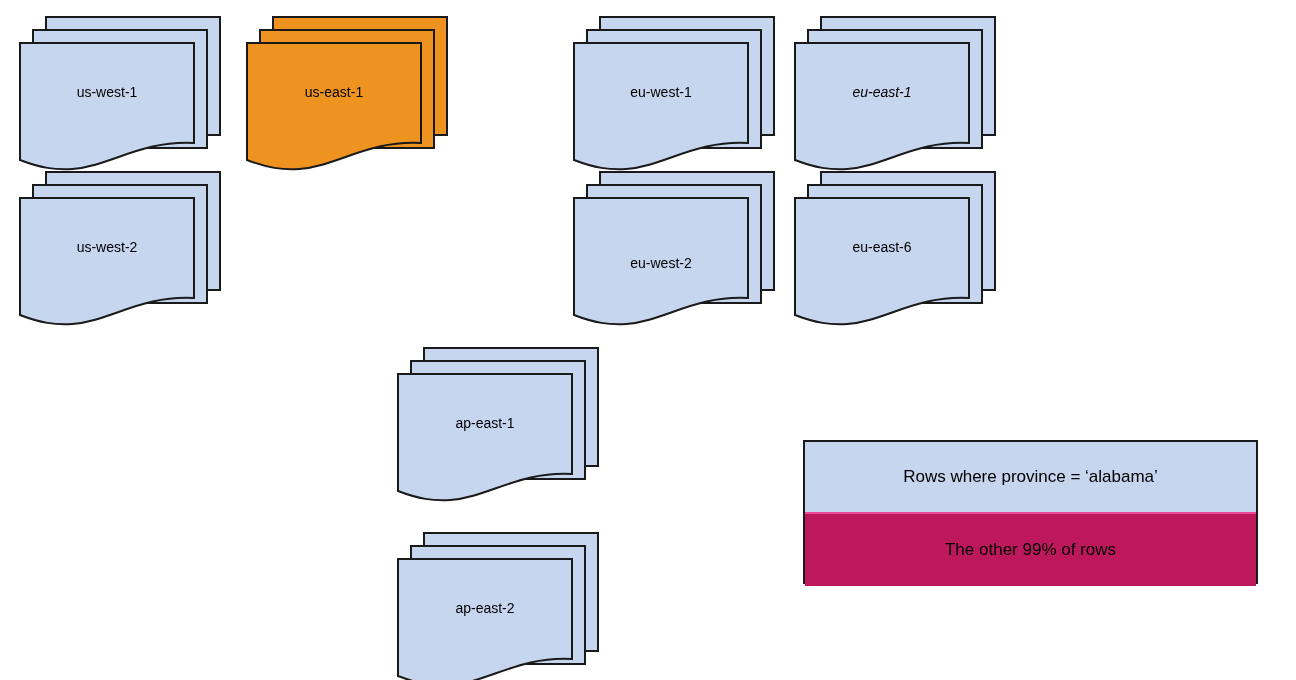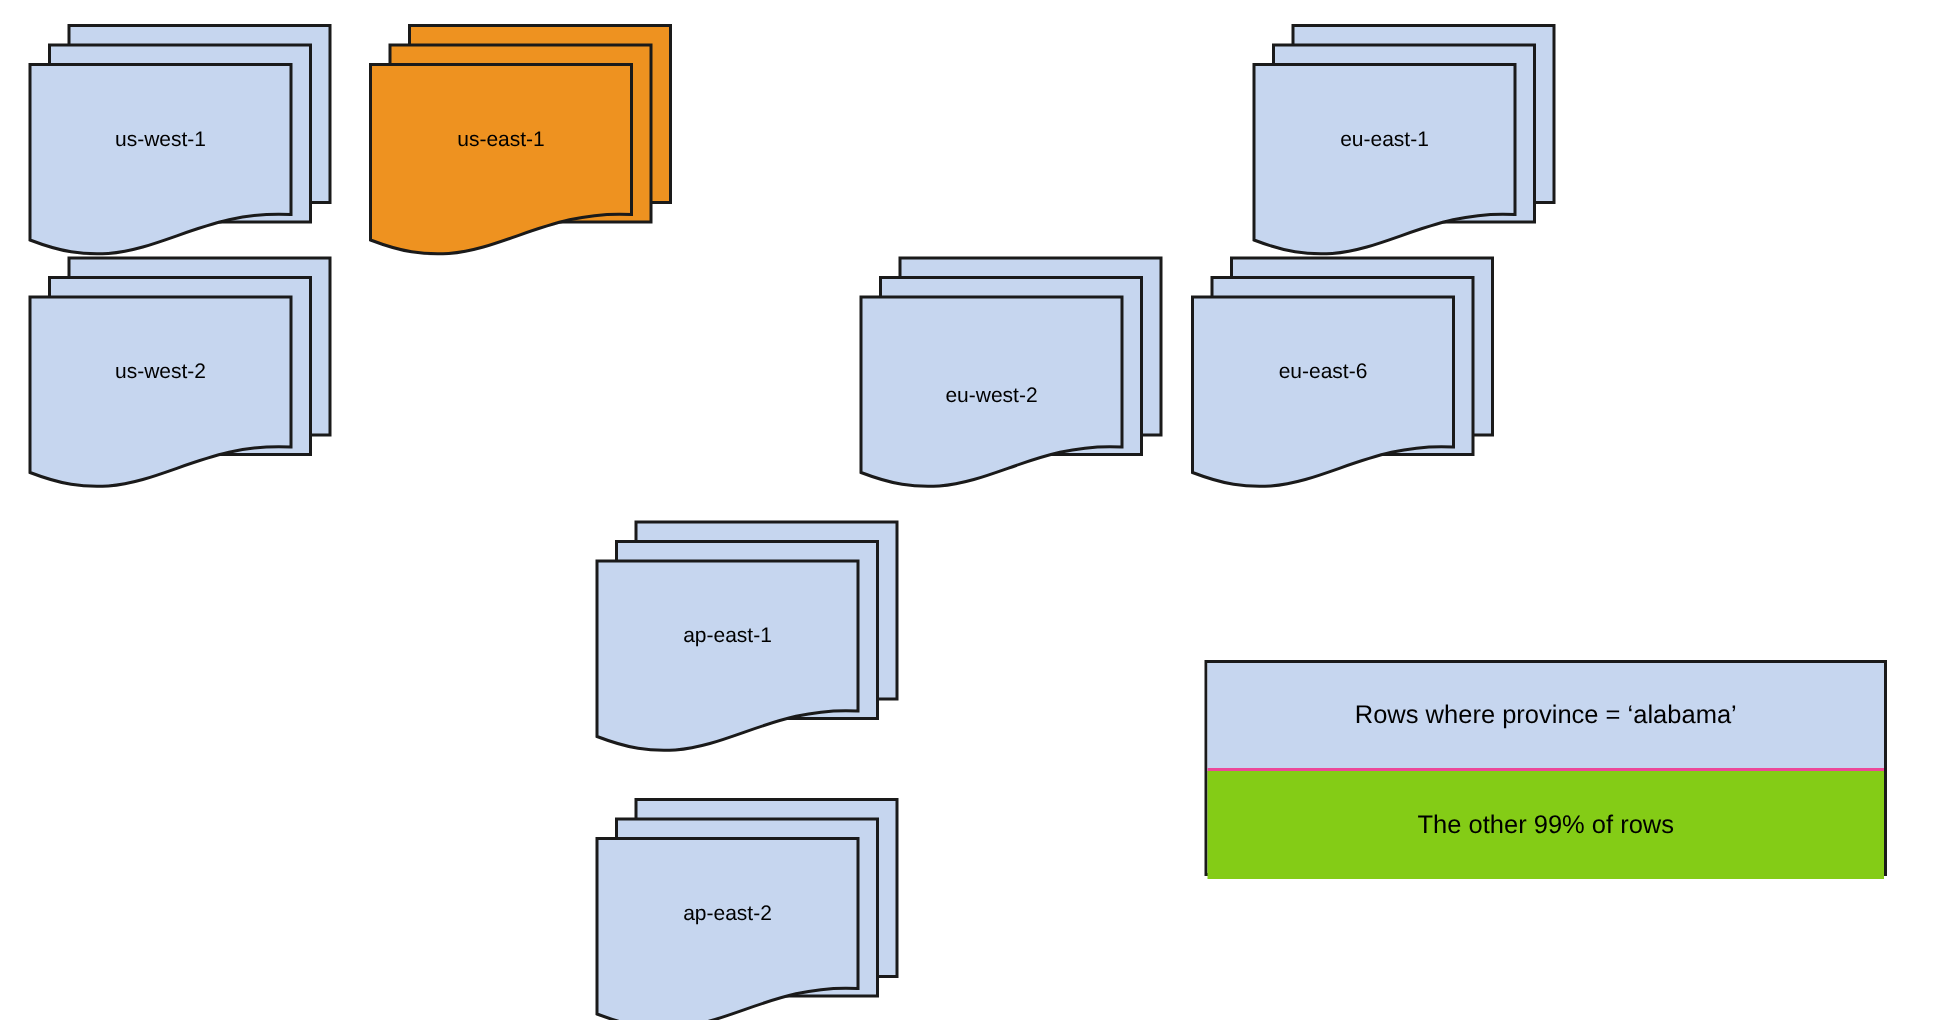--- a/index.html
+++ b/index.html
@@ -64,21 +64,21 @@
     align-items: center;
     justify-content: center;
     font-size: 17px;
     color: #000000;
   }
   .legend-row.top {
     background: #c6d6ef;
     border-bottom: 2px solid #ec4899;
   }
   .legend-row.bottom {
-    background: #84cc16;
+    background: #be185d;
   }
 </style>
 </head>
 <body>
 
 <div id="canvas">
     <div class="stack" style="left: 20px; top: 17px;">
       <svg viewBox="0 0 220 160" width="220" height="160">
         <path d="M 26 0 L 200 0 L 200 118 L 26 118 Z" fill="#c6d6ef" stroke="#1a1a1a" stroke-width="2" stroke-linejoin="miter"></path>
         <path d="M 13 13 L 187 13 L 187 131 L 13 131 Z" fill="#c6d6ef" stroke="#1a1a1a" stroke-width="2" stroke-linejoin="miter"></path>
@@ -87,21 +87,29 @@
       <div class="stack-label" style="top: 68px;">us-west-1</div>
     </div>
     <div class="stack" style="left: 247px; top: 17px;">
       <svg viewBox="0 0 220 160" width="220" height="160">
         <path d="M 26 0 L 200 0 L 200 118 L 26 118 Z" fill="#ee9220" stroke="#1a1a1a" stroke-width="2" stroke-linejoin="miter"></path>
         <path d="M 13 13 L 187 13 L 187 131 L 13 131 Z" fill="#ee9220" stroke="#1a1a1a" stroke-width="2" stroke-linejoin="miter"></path>
         <path d="M 0 26 L 174 26 L 174 126 C 121.8 123, 90.48 149, 52.199999999999996 152 C 34.800000000000004 153, 20.88 151, 0 143 Z" fill="#ee9220" stroke="#1a1a1a" stroke-width="2" stroke-linejoin="miter"></path>
       </svg>
       <div class="stack-label" style="top: 68px;">us-east-1</div>
     </div>
-    <div class="stack" style="left: 836px; top: 17px;">
+    <div class="stack" style="left: 574px; top: 17px;">
+      <svg viewBox="0 0 220 160" width="220" height="160">
+        <path d="M 26 0 L 200 0 L 200 118 L 26 118 Z" fill="#c6d6ef" stroke="#1a1a1a" stroke-width="2" stroke-linejoin="miter"></path>
+        <path d="M 13 13 L 187 13 L 187 131 L 13 131 Z" fill="#c6d6ef" stroke="#1a1a1a" stroke-width="2" stroke-linejoin="miter"></path>
+        <path d="M 0 26 L 174 26 L 174 126 C 121.8 123, 90.48 149, 52.199999999999996 152 C 34.800000000000004 153, 20.88 151, 0 143 Z" fill="#c6d6ef" stroke="#1a1a1a" stroke-width="2" stroke-linejoin="miter"></path>
+      </svg>
+      <div class="stack-label" style="top: 68px;">eu-west-1</div>
+    </div>
+    <div class="stack" style="left: 795px; top: 17px; font-style: italic;">
       <svg viewBox="0 0 220 160" width="220" height="160">
         <path d="M 26 0 L 200 0 L 200 118 L 26 118 Z" fill="#c6d6ef" stroke="#1a1a1a" stroke-width="2" stroke-linejoin="miter"></path>
         <path d="M 13 13 L 187 13 L 187 131 L 13 131 Z" fill="#c6d6ef" stroke="#1a1a1a" stroke-width="2" stroke-linejoin="miter"></path>
         <path d="M 0 26 L 174 26 L 174 126 C 121.8 123, 90.48 149, 52.199999999999996 152 C 34.800000000000004 153, 20.88 151, 0 143 Z" fill="#c6d6ef" stroke="#1a1a1a" stroke-width="2" stroke-linejoin="miter"></path>
       </svg>
       <div class="stack-label" style="top: 68px;">eu-east-1</div>
     </div>
     <div class="stack" style="left: 20px; top: 172px;">
       <svg viewBox="0 0 220 160" width="220" height="160">
         <path d="M 26 0 L 200 0 L 200 118 L 26 118 Z" fill="#c6d6ef" stroke="#1a1a1a" stroke-width="2" stroke-linejoin="miter"></path>

